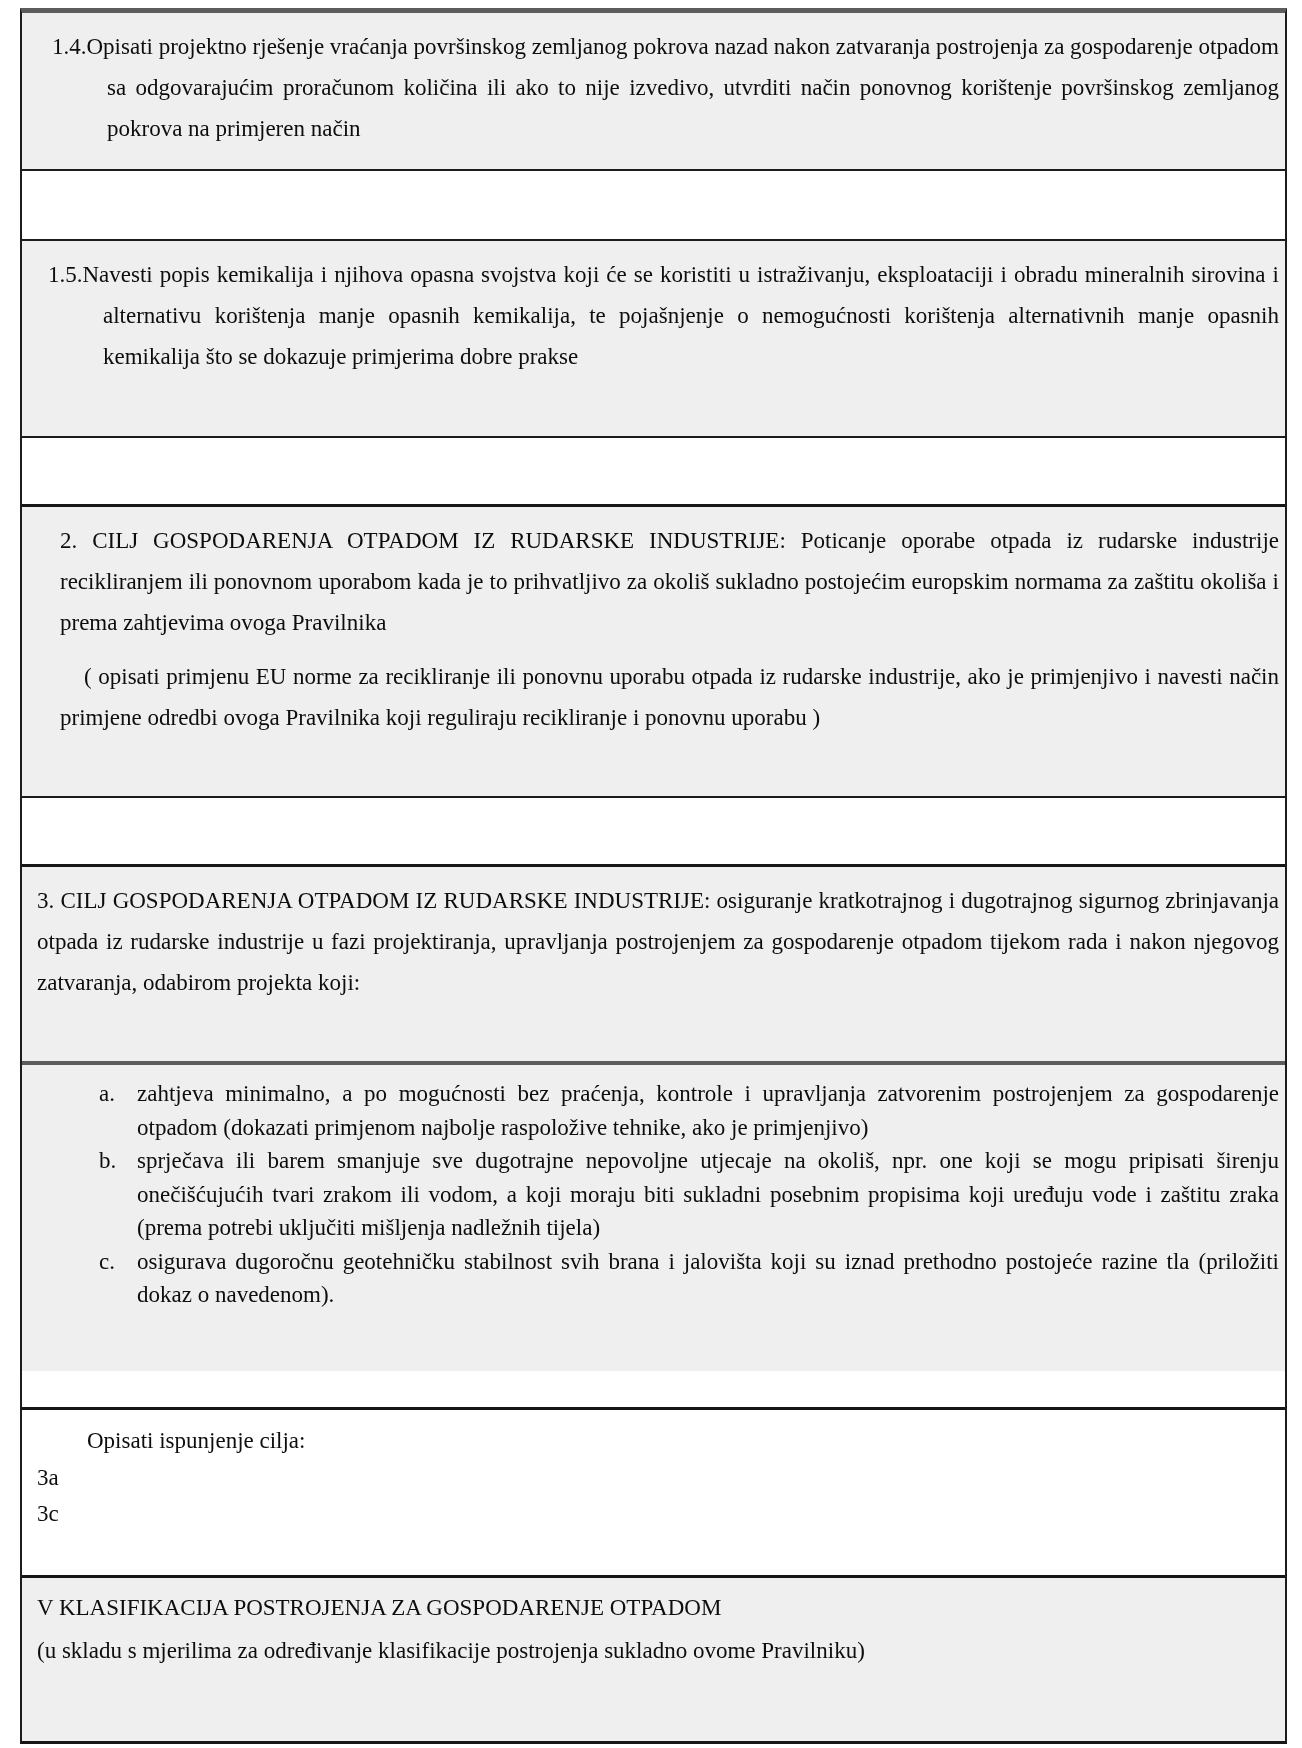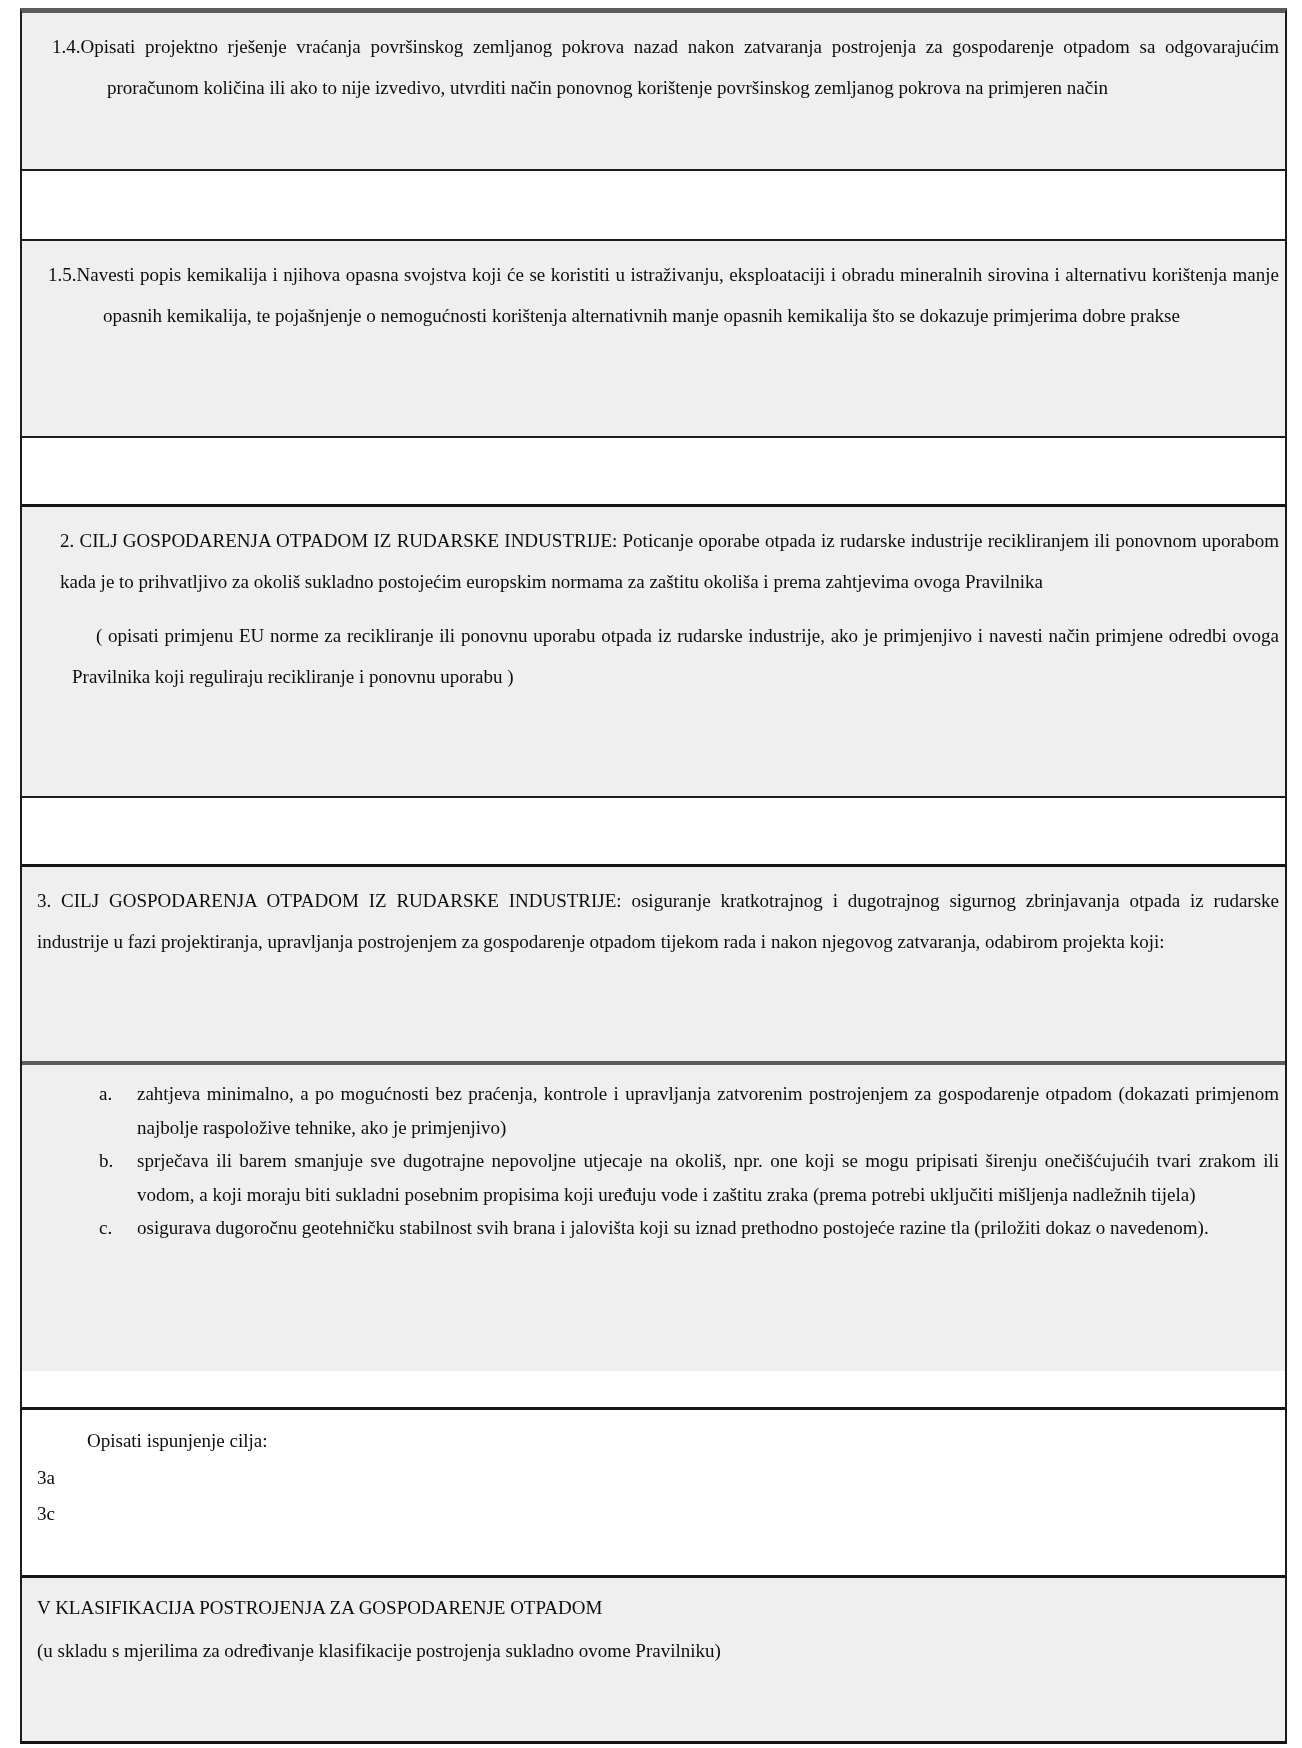--- a/index.html
+++ b/index.html
@@ -14,37 +14,37 @@
     box-sizing:border-box;
     border-left:2px solid #1c1c1c;
     border-right:2px solid #1c1c1c;
     border-top:5px solid #5c5c5c;
     border-bottom:3px solid #161616;
     background:#ffffff;
   }
   .cell{
     box-sizing:border-box;
     padding:13px 6px 12px 15px;
-    font-size:19px;
+    font-size:23px;
     line-height:41px;
     background:#efefef;
   }
   .cell.white{background:#ffffff;}
   .sep2{border-top:2px solid #1c1c1c;}
   .sep3{border-top:3px solid #161616;}
   .sep4g{border-top:4px solid #5c5c5c;}
   .just{text-align:justify;}
   .hang{padding-left:70px;text-indent:-55px;}
   .hang .num{display:inline;}
   .r-1-4{min-height:156px;}
   .r-answer{height:70px;}
   .r-answer-sm{height:68px;}
   .r-1-5{min-height:197px;padding-left:11px;}
   .r-goal2{min-height:292px;padding-left:38px;}
-  .note-par{margin-top:13px;text-indent:24px;margin-left:12px;}
+  .note-par{margin-top:13px;text-indent:24px;}
   .r-goal3{min-height:197px;}
   .r-criteria{min-height:310px;padding-top:12px;padding-bottom:40px;line-height:33.5px;}
   .li{padding-left:100px;text-indent:-38px;text-align:justify;}
   .li .marker{display:inline-block;width:38px;text-indent:0;}
   .r-fill{min-height:168px;line-height:36.5px;margin-top:36px;}
   .fill-label{text-indent:50px;}
   .r-classv{min-height:166px;line-height:43px;padding-top:8px;}
   .classv-title{font-weight:normal;}
 </style>
 </head>

